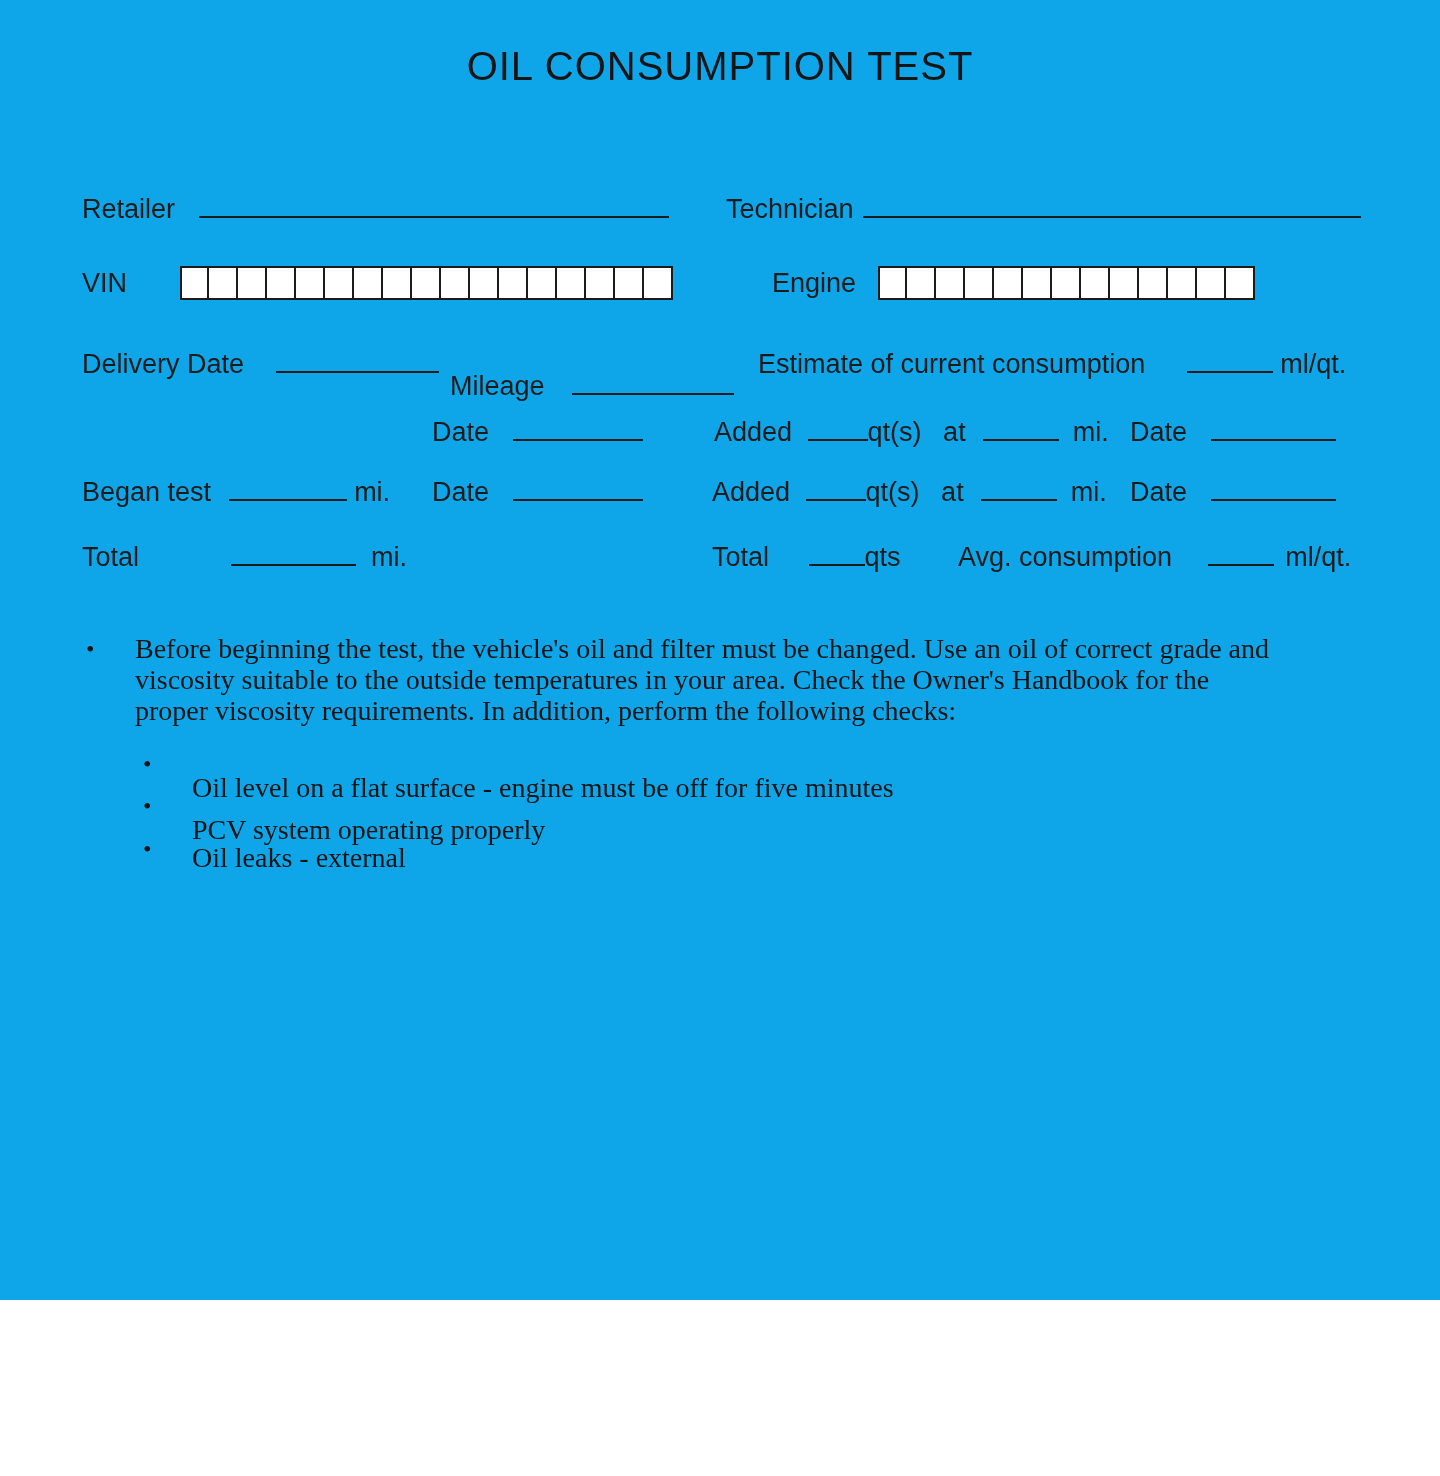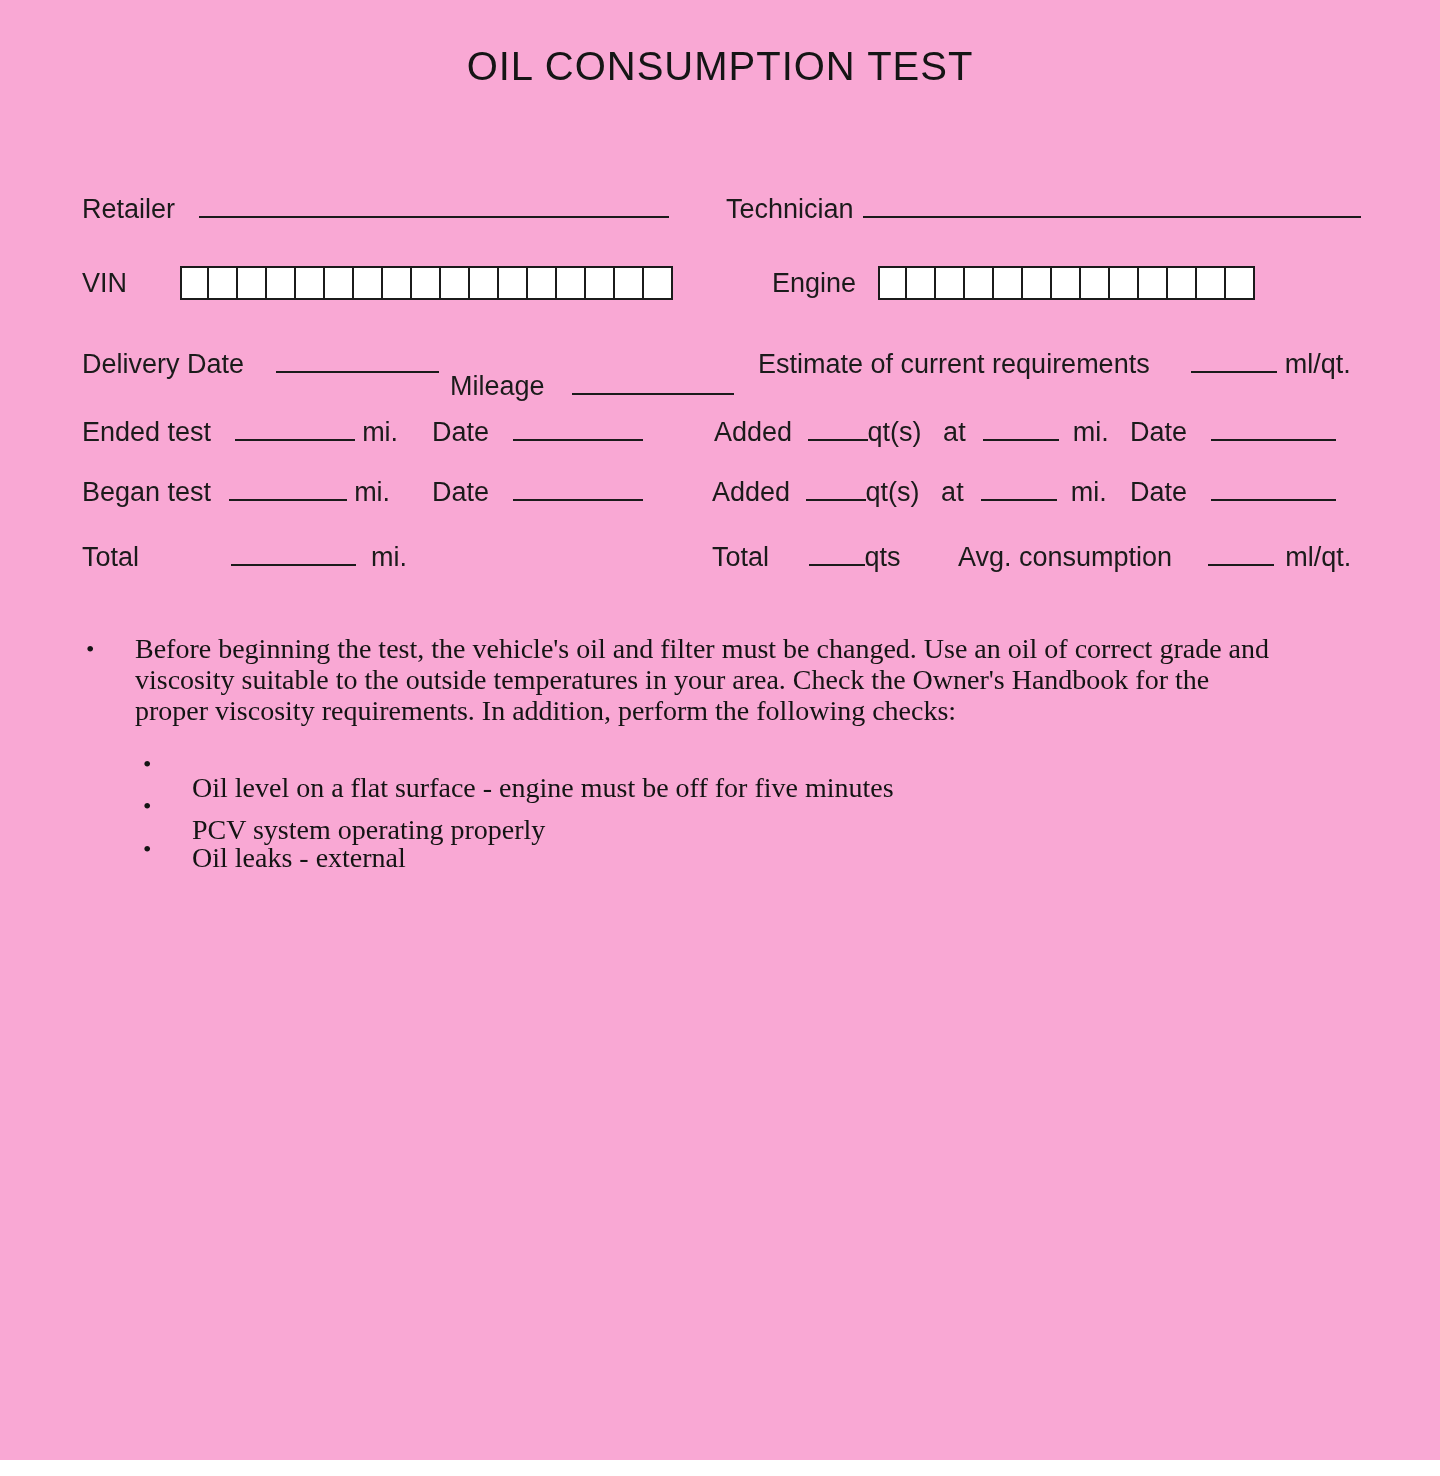--- a/index.html
+++ b/index.html
@@ -1,21 +1,21 @@
 <!DOCTYPE html>
 <html><head>
 <meta charset="utf-8">
 <style>
   * { box-sizing: border-box; }
   html, body { margin: 0; padding: 0; background: #ffffff; }
   .page {
     position: relative;
     width: 1440px;
-    height: 1460px;
-    background: #f9a8d4;
+    height: 1300px;
+    background: #0ea5e9;
     color: #1b1b1b;
     font-family: "Liberation Sans", sans-serif;
     overflow: hidden;
   }
   .title {
     position: absolute;
     top: 44px;
     left: 0;
     width: 100%;
     text-align: center;
@@ -131,30 +131,25 @@
         <div class="box"></div>
         <div class="box"></div>
         <div class="box"></div>
       </span>
   </div>
   <div class="g" style="left:450px; top:343px;margin-top:24px;">
     <span>Mileage</span>
     <span class="blank" style="width:162px; margin-left:20px;"></span>
   </div>
   <div class="g" style="left:758px; top:345px;">
-    <span>Estimate of current requirements</span>
+    <span>Estimate of current consumption</span>
     <span class="blank" style="width:86px; margin-left:34px;"></span>
     <span>ml/qt.</span>
   </div>
 
-  <div class="g" style="left:82px; top:413px;">
-    <span>Ended test</span>
-    <span class="blank" style="width:120px; margin-left:16px;"></span>
-    <span>mi.</span>
-  </div>
   <div class="g" style="left:432px; top:413px;">
     <span>Date</span>
     <span class="blank" style="width:130px; margin-left:16px;"></span>
   </div>
   <div class="g" style="left:714px; top:413px;">
     <span>Added</span>
     <span class="blank" style="width:60px; margin-left:8px;"></span><span>qt(s)</span>
     <span style="margin-left:14px;">at</span>
     <span class="blank" style="width:76px; margin-left:10px;"></span>
     <span style="margin-left:6px;">mi.</span>

